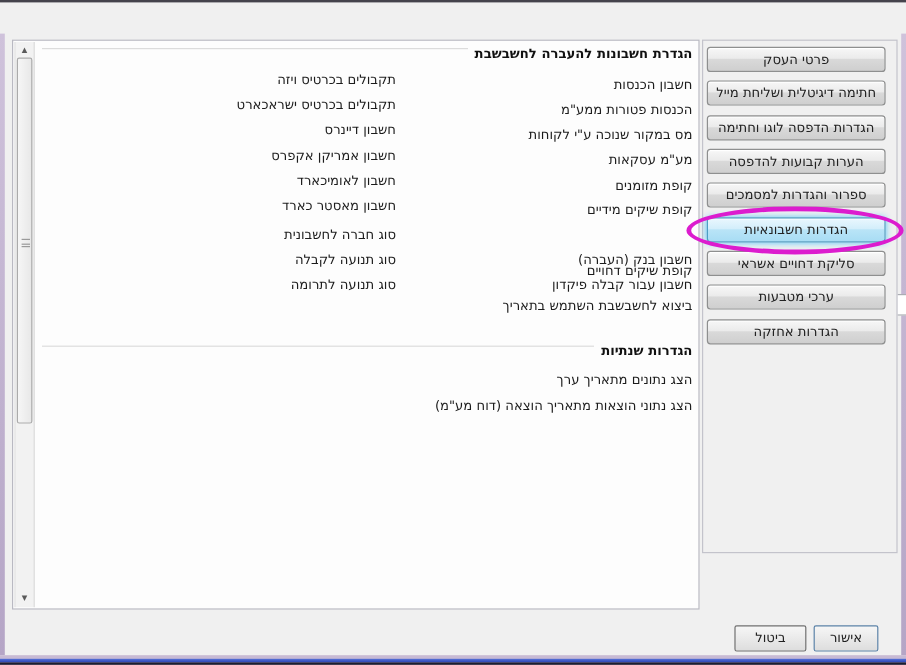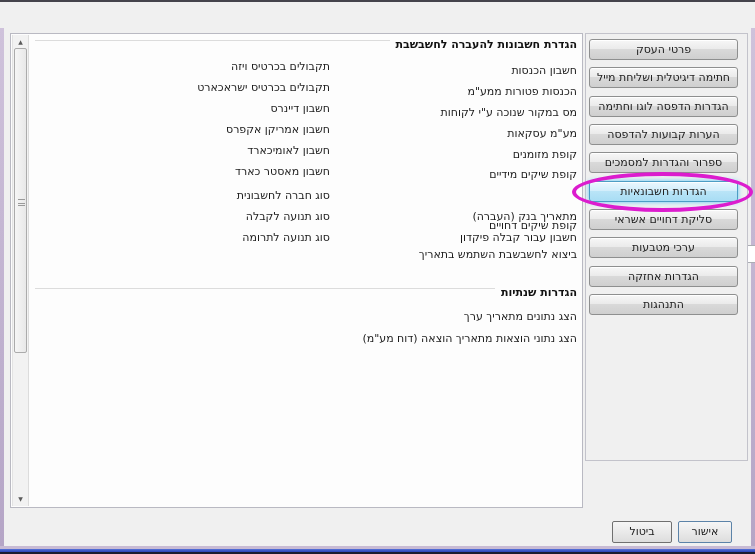--- a/index.html
+++ b/index.html
@@ -122,21 +122,21 @@
     <div class="frow" style="top:112px;">
         <span class="flabel" style="right:5px;">קופת מזומנים</span>
       </div>
     <div class="frow" style="top:132px;">
         <span class="flabel" style="right:5px;">קופת שיקים מידיים</span>
       </div>
     <div class="frow" style="top:153px;">
         <span class="flabel" style="right:5px;margin-top:30px;">קופת שיקים דחויים</span>
       </div>
     <div class="frow" style="top:174px;">
-        <span class="flabel" style="right:5px;">מתאריך בנק (העברה)</span>
+        <span class="flabel" style="right:5px;">חשבון בנק (העברה)</span>
       </div>
     <div class="frow" style="top:195px;">
         <span class="flabel" style="right:5px;">חשבון עבור קבלה פיקדון</span>
       </div>
 
     <div class="frow" style="top:24px;">
         <span class="flabel" style="right:252px;">תקבולים בכרטיס ויזה</span>
         <input class="tbox num" style="left: 106px; width: 59px;" value="11001">
       </div>
     <div class="frow" style="top:45px;">
@@ -198,21 +198,20 @@
   <div class="sidebar">
     <div class="sbtn" style="top:5px;">פרטי העסק</div>
     <div class="sbtn" style="top:33px;">חתימה דיגיטלית ושליחת מייל</div>
     <div class="sbtn" style="top:62px;">הגדרות הדפסה לוגו וחתימה</div>
     <div class="sbtn" style="top:90px;">הערות קבועות להדפסה</div>
     <div class="sbtn" style="top:118px;">ספרור והגדרות למסמכים</div>
     <div class="sbtn active" style="top:147px;">הגדרות חשבונאיות</div>
     <div class="sbtn" style="top:175px;">סליקת דחויים אשראי</div>
     <div class="sbtn" style="top:203px;">ערכי מטבעות</div>
     <div class="sbtn" style="top:232px;">הגדרות אחזקה</div>
-    <div class="sbtn" style="top:260px;">התנהגות</div>
   </div>
 
   <div class="ellipse"></div>
 
   <div class="fbtn ok">אישור</div>
   <div class="fbtn cancel">ביטול</div>
 
   <div class="frame-bottom"></div>
   <div class="frame-blue"></div>
   <div class="frame-edge"></div>

